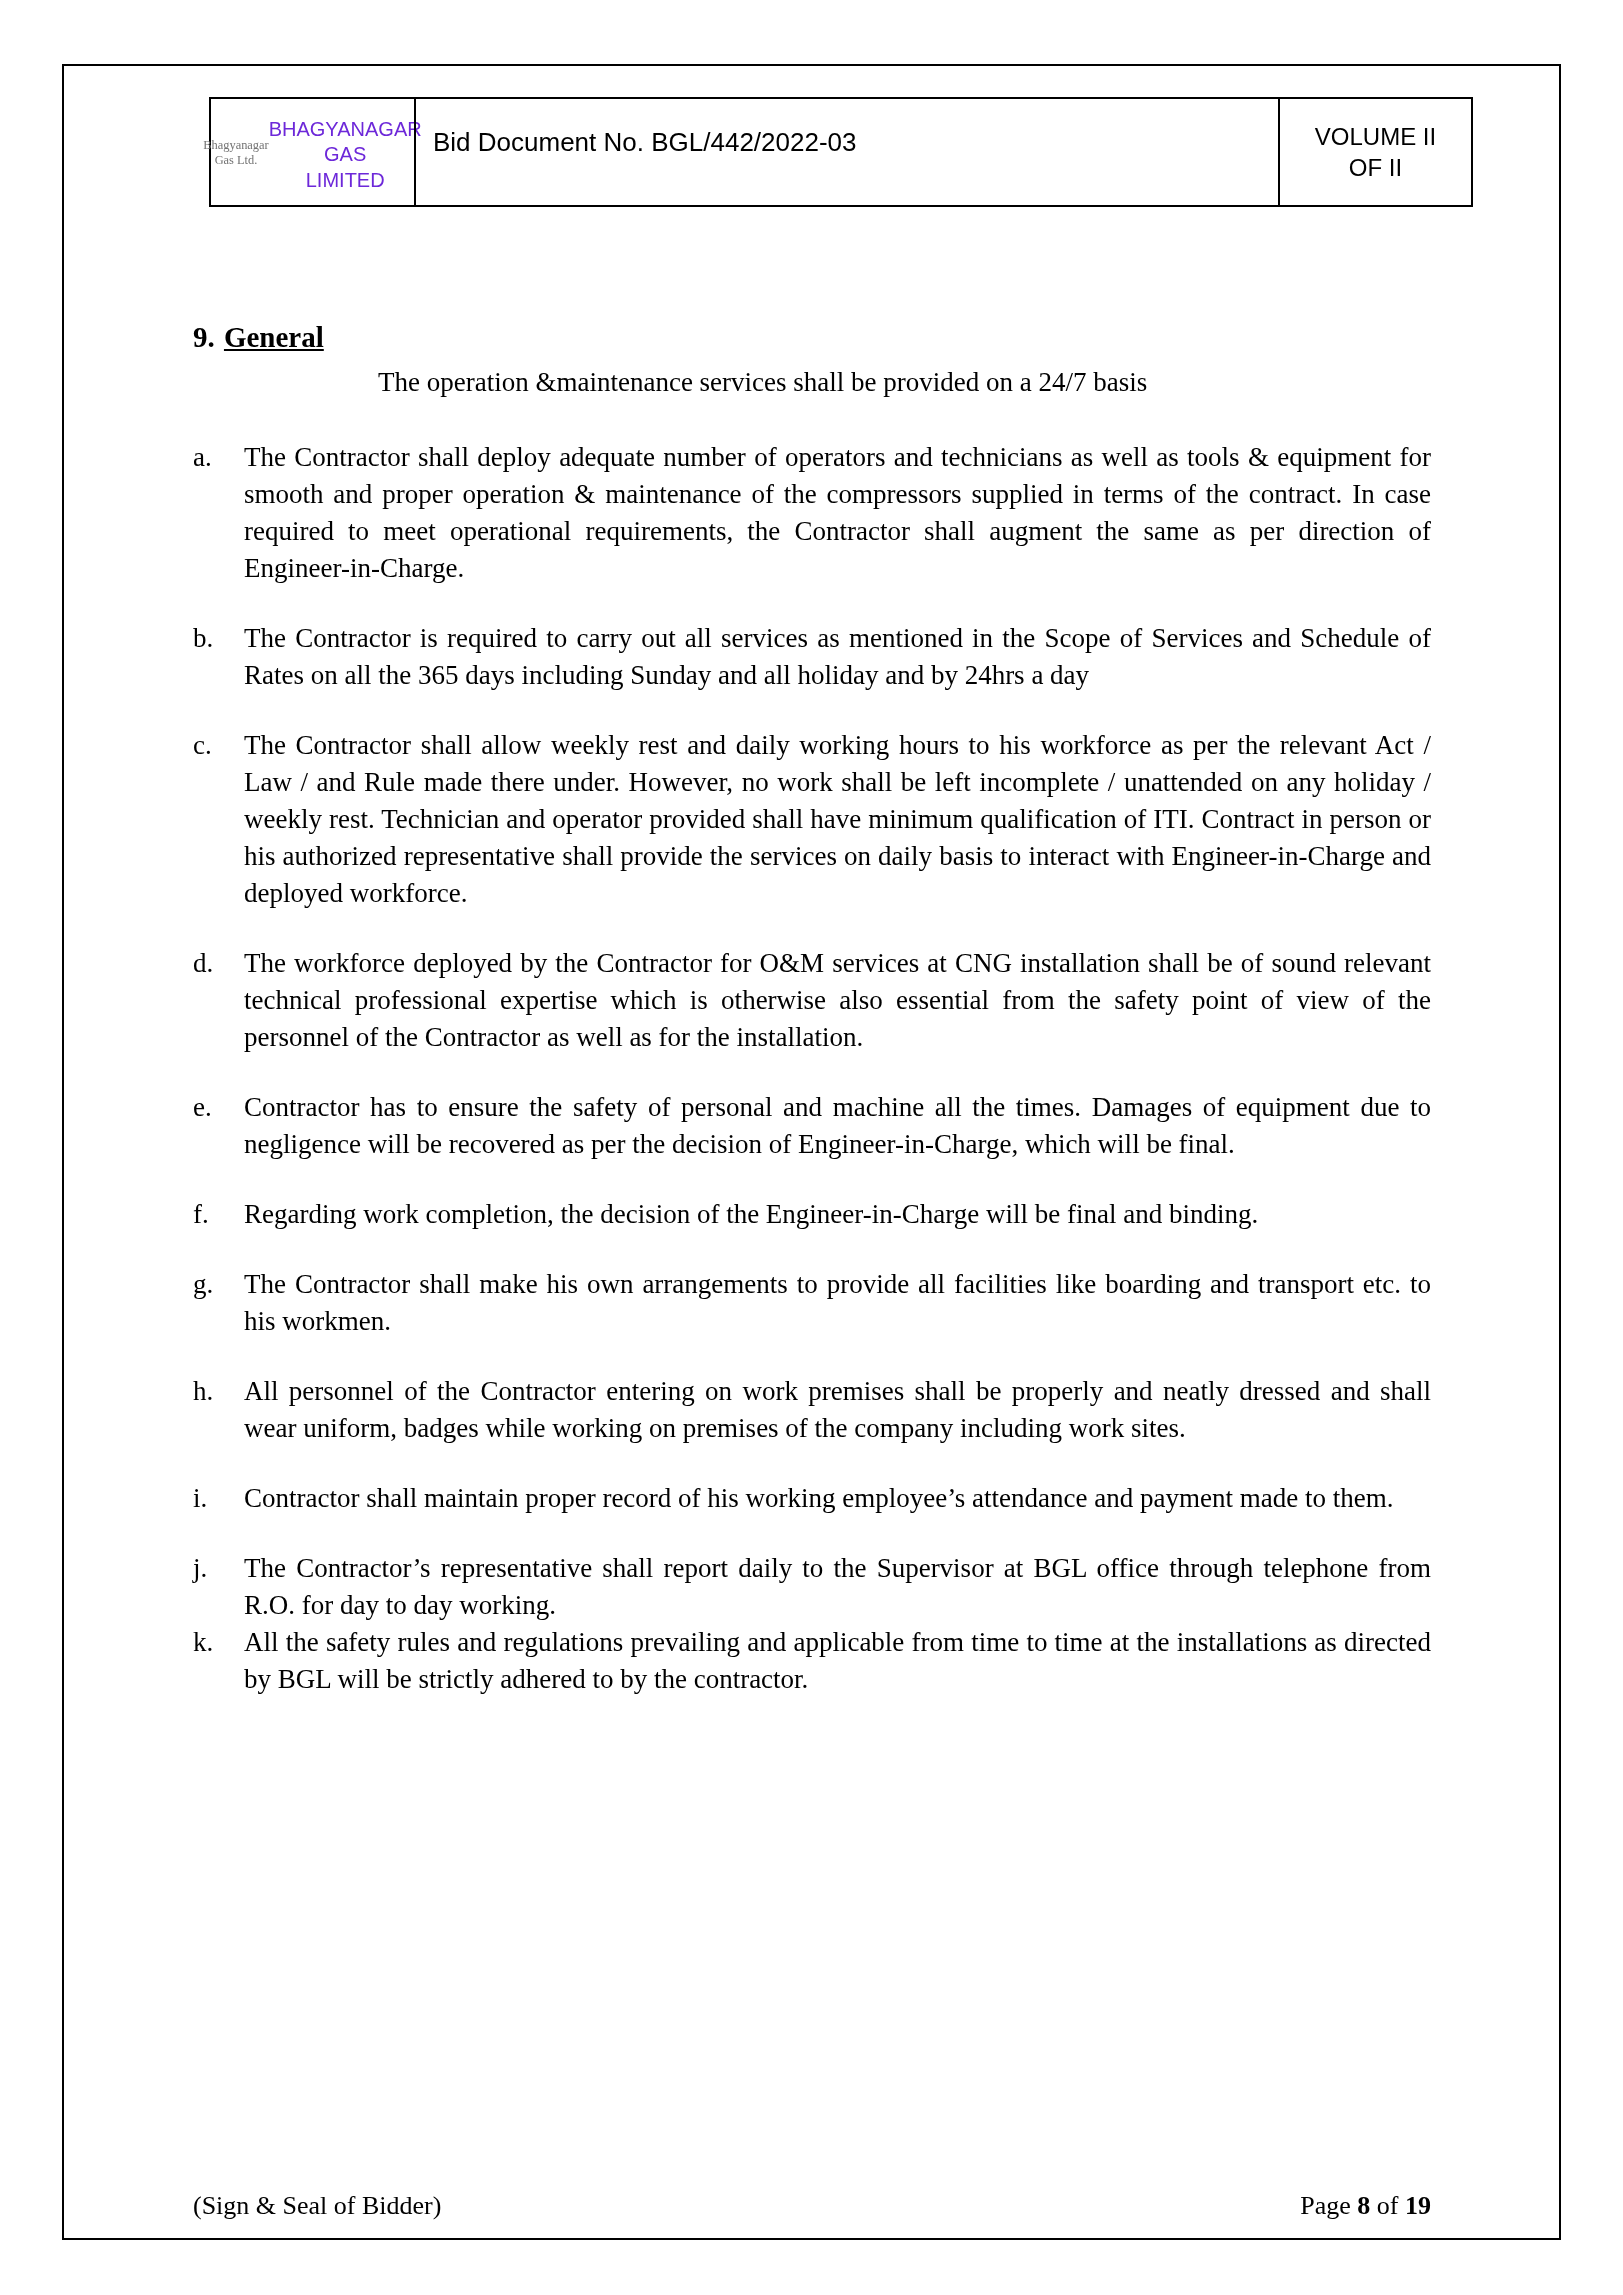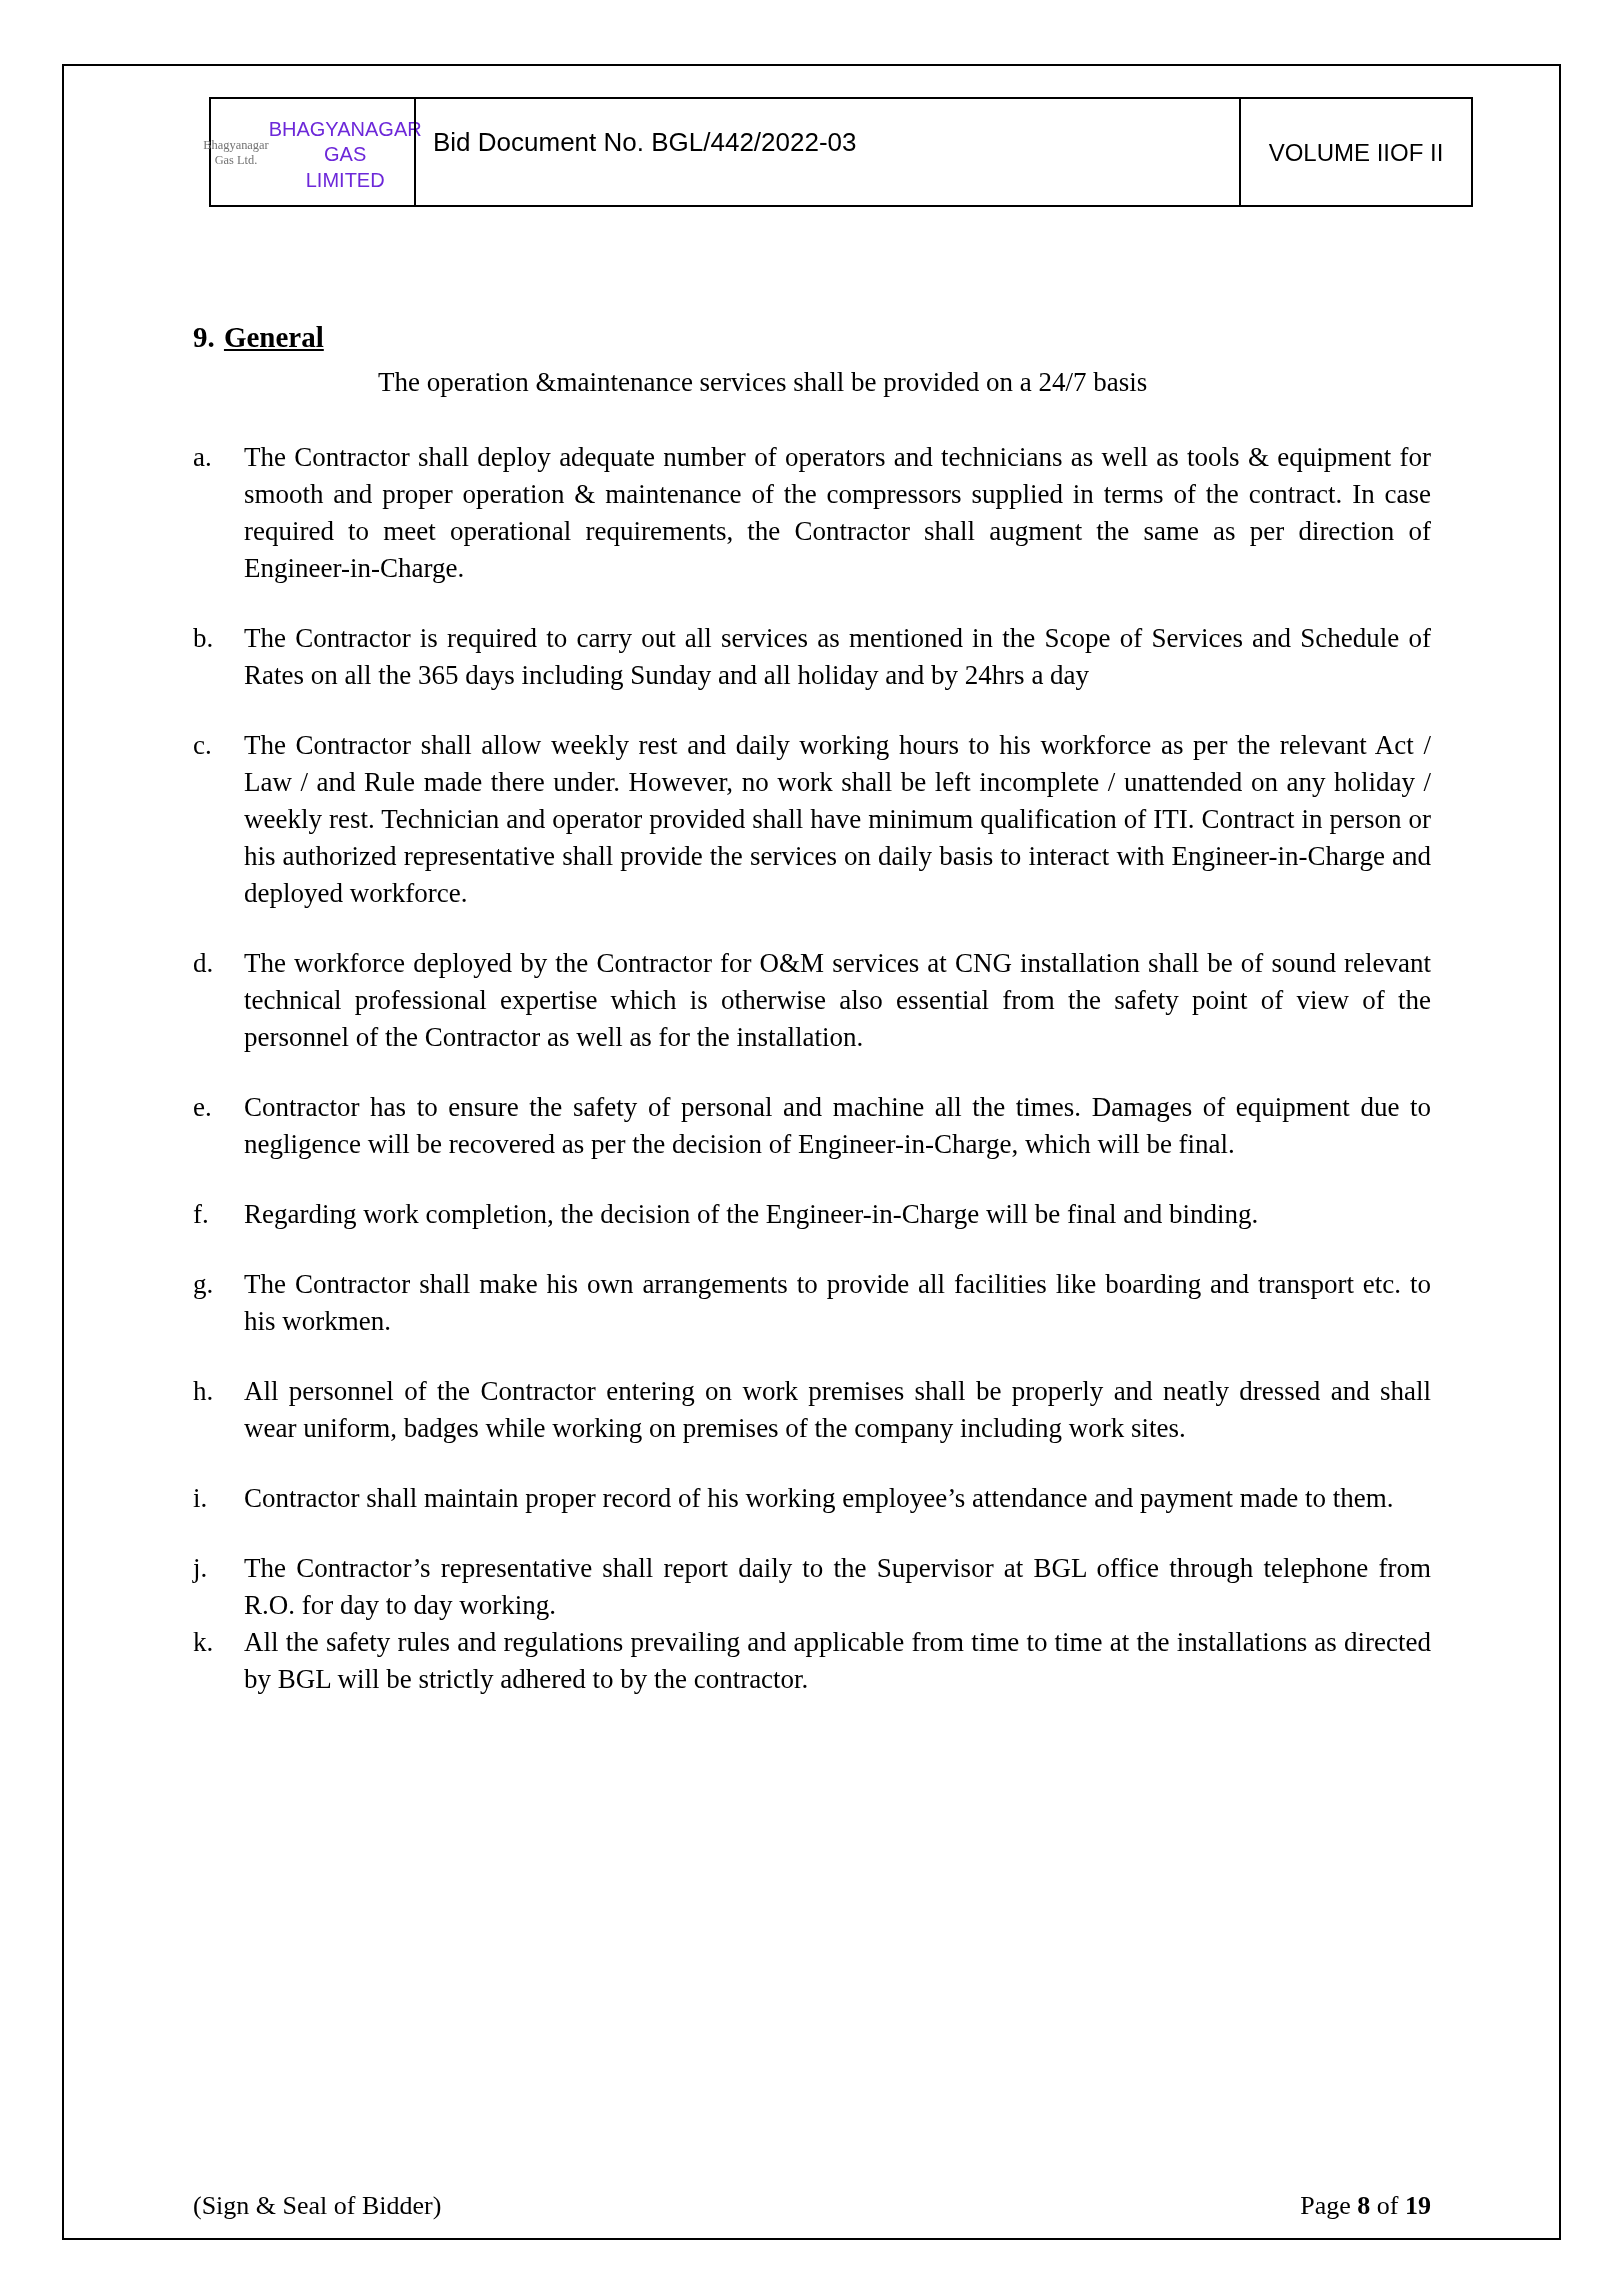--- a/index.html
+++ b/index.html
@@ -39,22 +39,22 @@
 
   .title-cell {
     flex: 1;
     padding: 11.8px 17px 9.2px 17px;
     font-size: 26px; line-height: 32px;
   }
   .title-text { text-align: justify; }
   .bid-doc { text-align: left; margin-top: 15px; }
 
   .volume-cell {
-    width: 232px;
-    display: flex; flex-direction: row;
+    width: 193px;
+    display: flex; flex-direction: column;
     align-items: center; justify-content: center;
     text-align: center;
     font-size: 24px; line-height: 31px;
   }
 
   
   .content {
     position: absolute;
     left: 193px; top: 319px;
     width: 1238px;

